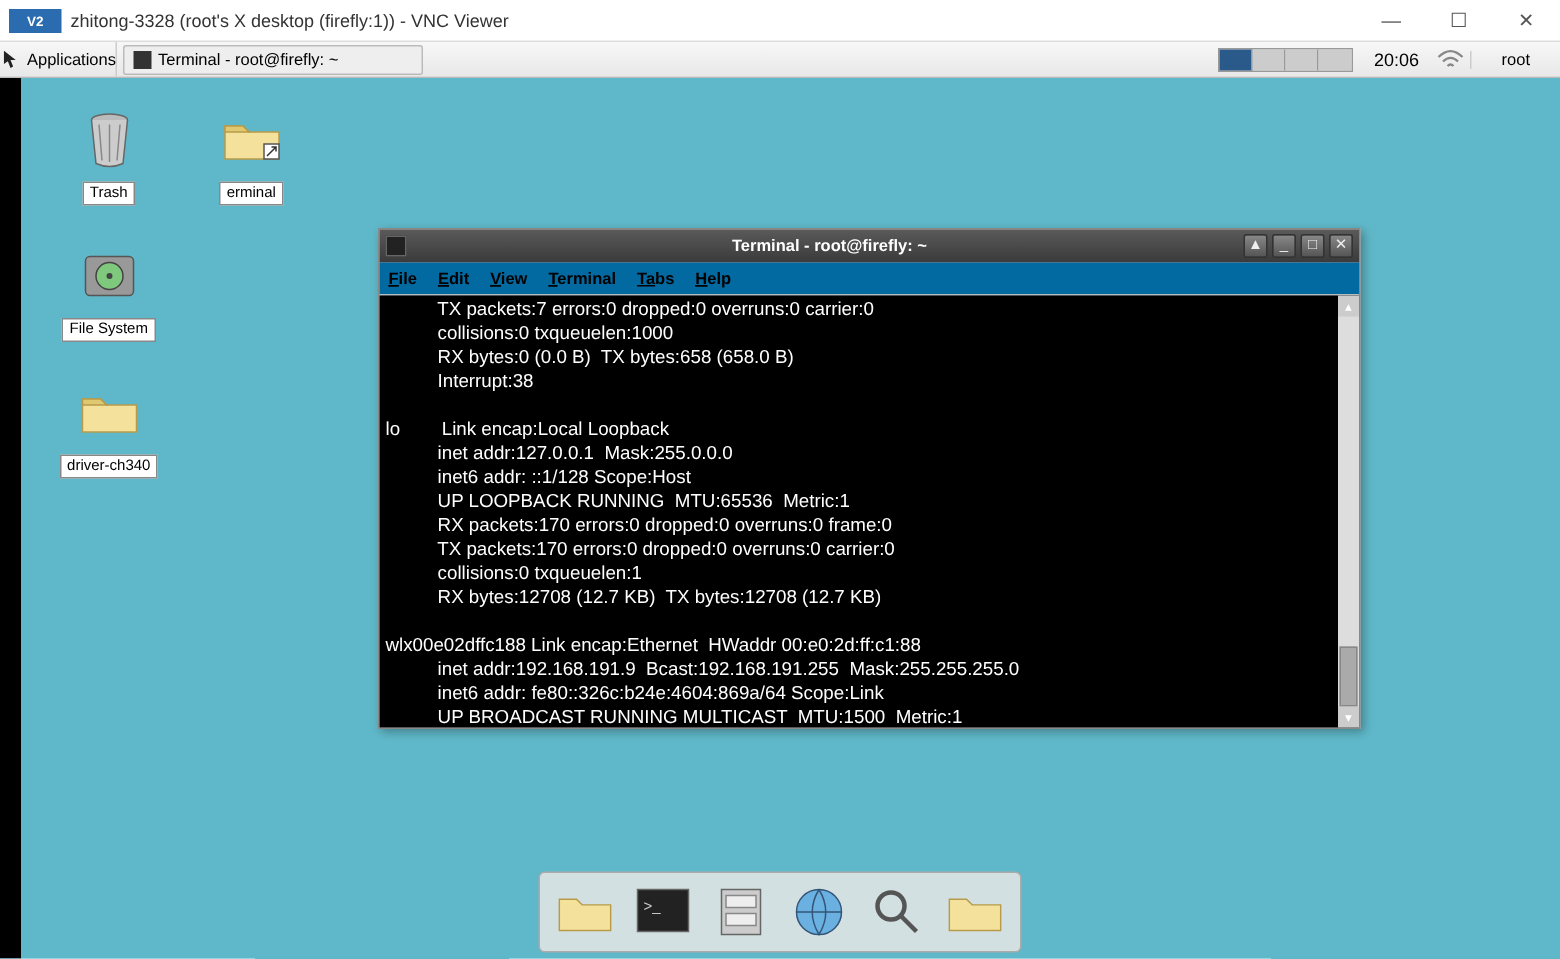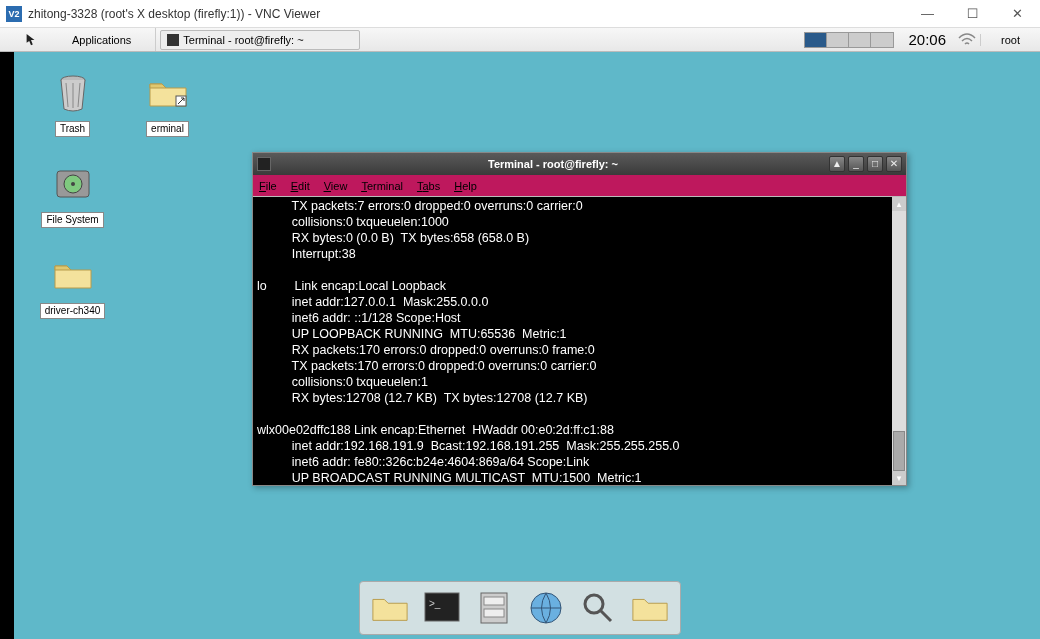--- a/index.html
+++ b/index.html
@@ -1,37 +1,37 @@
 <!DOCTYPE html>
 <html><head>
 <meta charset="utf-8">
 <style>
 * { margin:0; padding:0; box-sizing:border-box; font-family:Arial,sans-serif; }
 body { width:1040px; height:639px; overflow:hidden; background:#fff; position:relative; }
 
 
 .vnc-titlebar { height:28px; background:#fff; border-bottom:1px solid #ddd; display:flex; align-items:center; font-size:12px; }
-.vnc-icon { width:16px; height:16px; background:#2b6cb0; color:#fff; font-size:9px; font-weight:bold; display:inline-flex; align-items:center; justify-content:center; margin:0 6px; }
+.vnc-icon { width:35px; height:16px; background:#2b6cb0; color:#fff; font-size:9px; font-weight:bold; display:inline-flex; align-items:center; justify-content:center; margin:0 6px; }
 .vnc-title { flex:1; color:#333; }
 .win-btns { display:flex; }
 .win-btn { width:45px; height:28px; display:flex; align-items:center; justify-content:center; color:#555; font-size:13px; }
 
 
 .linux-bar { height:24px; background:linear-gradient(#f7f7f7,#e8e8e8); border-bottom:1px solid #bbb; display:flex; align-items:center; font-size:11px; }
-.apps-btn { display:flex; align-items:center; padding:0 24px; height:100%; border-right:1px solid #ccc;gap:30px; }
+.apps-btn { display:flex; align-items:center; padding:0 0; height:100%; border-right:1px solid #ccc; }
 .apps-icn { width:14px; height:14px; margin-right:4px; display:inline-block; }
 .apps-icn svg { width:14px; height:14px; }
 .task-item { display:flex; align-items:center; height:20px; background:#eee; border:1px solid #bbb; border-radius:2px; padding:0 6px; margin-left:4px; font-size:11px; min-width:200px; }
 .task-ic { width:12px; height:12px; background:#333; margin-right:4px; }
 .spacer { flex:1; }
 .ws-switch { display:flex; border:1px solid #999; margin-right:6px; }
 .ws { width:22px; height:14px; background:#ccc; border-right:1px solid #999; }
 .ws.active { background:#2a5a8a; }
 .ws:last-child { border-right:none; }
-.clock { padding:0 8px; font-size:15px; }
+.clock { padding:0 8px; font-size:12px; }
 .net-ic { width:18px; height:14px; margin:0 4px; }
 .net-ic svg { width:18px; height:14px; }
 .user { padding:0 20px; font-size:11px; border-left:1px solid #ccc; }
 
 
 .desktop { position:absolute; top:52px; left:0; right:0; bottom:0; background:#5fb8c9; }
 .desk-left { position:absolute; left:0; top:0; width:14px; height:100%; background:#000; color:#999; font-size:9px; overflow:hidden; }
 .icon-grid { position:absolute; left:30px; top:20px; }
 .dicon { width:85px; text-align:center; margin-bottom:26px; cursor:pointer; }
 .dicon-img { width:42px; height:42px; margin:0 auto 4px; display:flex; align-items:center; justify-content:center; }
@@ -43,21 +43,21 @@
 .trash-svg { width:34px; height:40px; }
 .drive-svg { width:38px; height:38px; }
 
 
 .termwin { position:absolute; left:252px; top:100px; width:655px; background:#d6d6d6; border:1px solid #888; box-shadow:2px 2px 6px rgba(0,0,0,.3); }
 .term-title { height:22px; background:linear-gradient(#5a5a5a,#3a3a3a); color:#fff; display:flex; align-items:center; font-size:11px; padding:0 4px; }
 .term-title-ic { width:14px; height:14px; background:#222; margin-right:6px; border:1px solid #666; }
 .term-title-txt { flex:1; text-align:center; font-weight:bold; }
 .term-btns { display:flex; gap:3px; }
 .tbtn { width:16px; height:16px; background:linear-gradient(#888,#555); border:1px solid #333; border-radius:2px; color:#eee; font-size:10px; display:flex; align-items:center; justify-content:center; line-height:1; }
-.term-menu { height:22px; background:#be185d; display:flex; align-items:center; font-size:11px; padding:0 6px; gap:14px; border-bottom:1px solid #bbb; }
+.term-menu { height:22px; background:#0369a1; display:flex; align-items:center; font-size:11px; padding:0 6px; gap:14px; border-bottom:1px solid #bbb;font-weight:bold; }
 .term-menu span { text-decoration:underline; text-decoration-color:transparent; }
 .term-menu span::first-letter { text-decoration:underline; }
 .term-body { background:#000; color:#fff; font-family:"Courier New",monospace; font-size:12.5px; line-height:1.2; padding:2px 4px 6px; white-space:pre; position:relative; height:288px; overflow:hidden; }
 .term-scrl { position:absolute; right:0; top:0; width:14px; height:100%; background:#ddd; }
 .term-thumb { position:absolute; right:1px; bottom:14px; width:12px; height:40px; background:#aaa; border:1px solid #888; }
 .term-arrow { position:absolute; right:0; width:14px; height:14px; background:#ccc; font-size:9px; text-align:center; line-height:14px; }
 
 
 .dock { position:absolute; left:50%; transform:translateX(-50%); bottom:4px; background:rgba(230,230,230,.85); border:1px solid #aaa; border-radius:4px; padding:4px 8px; display:flex; gap:8px; z-index:5; }
 .dock-item { width:44px; height:44px; display:flex; align-items:center; justify-content:center; }

